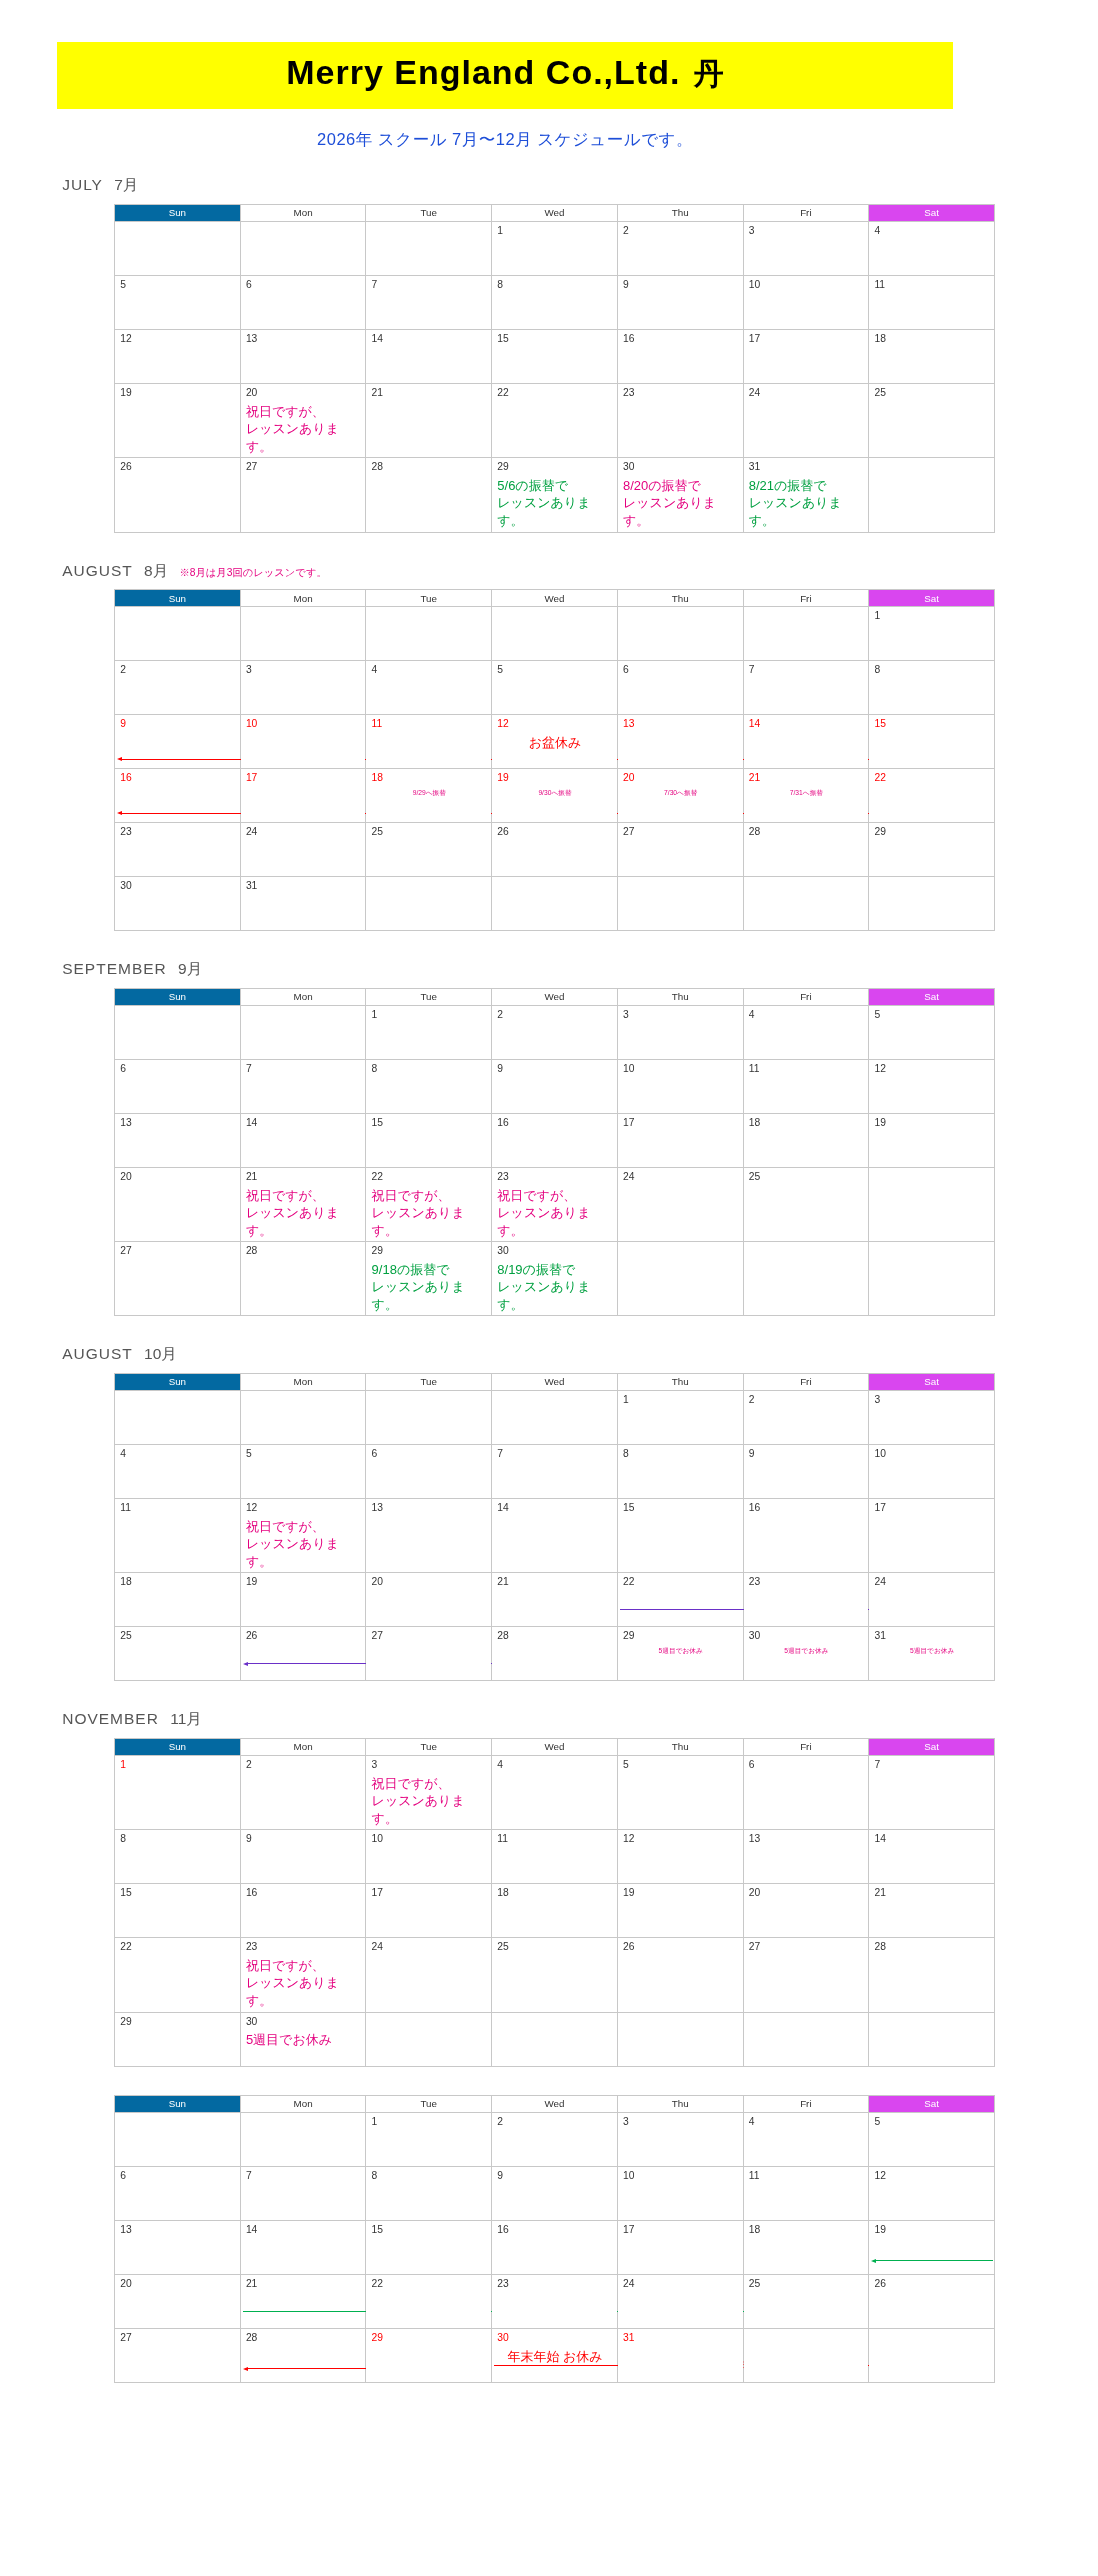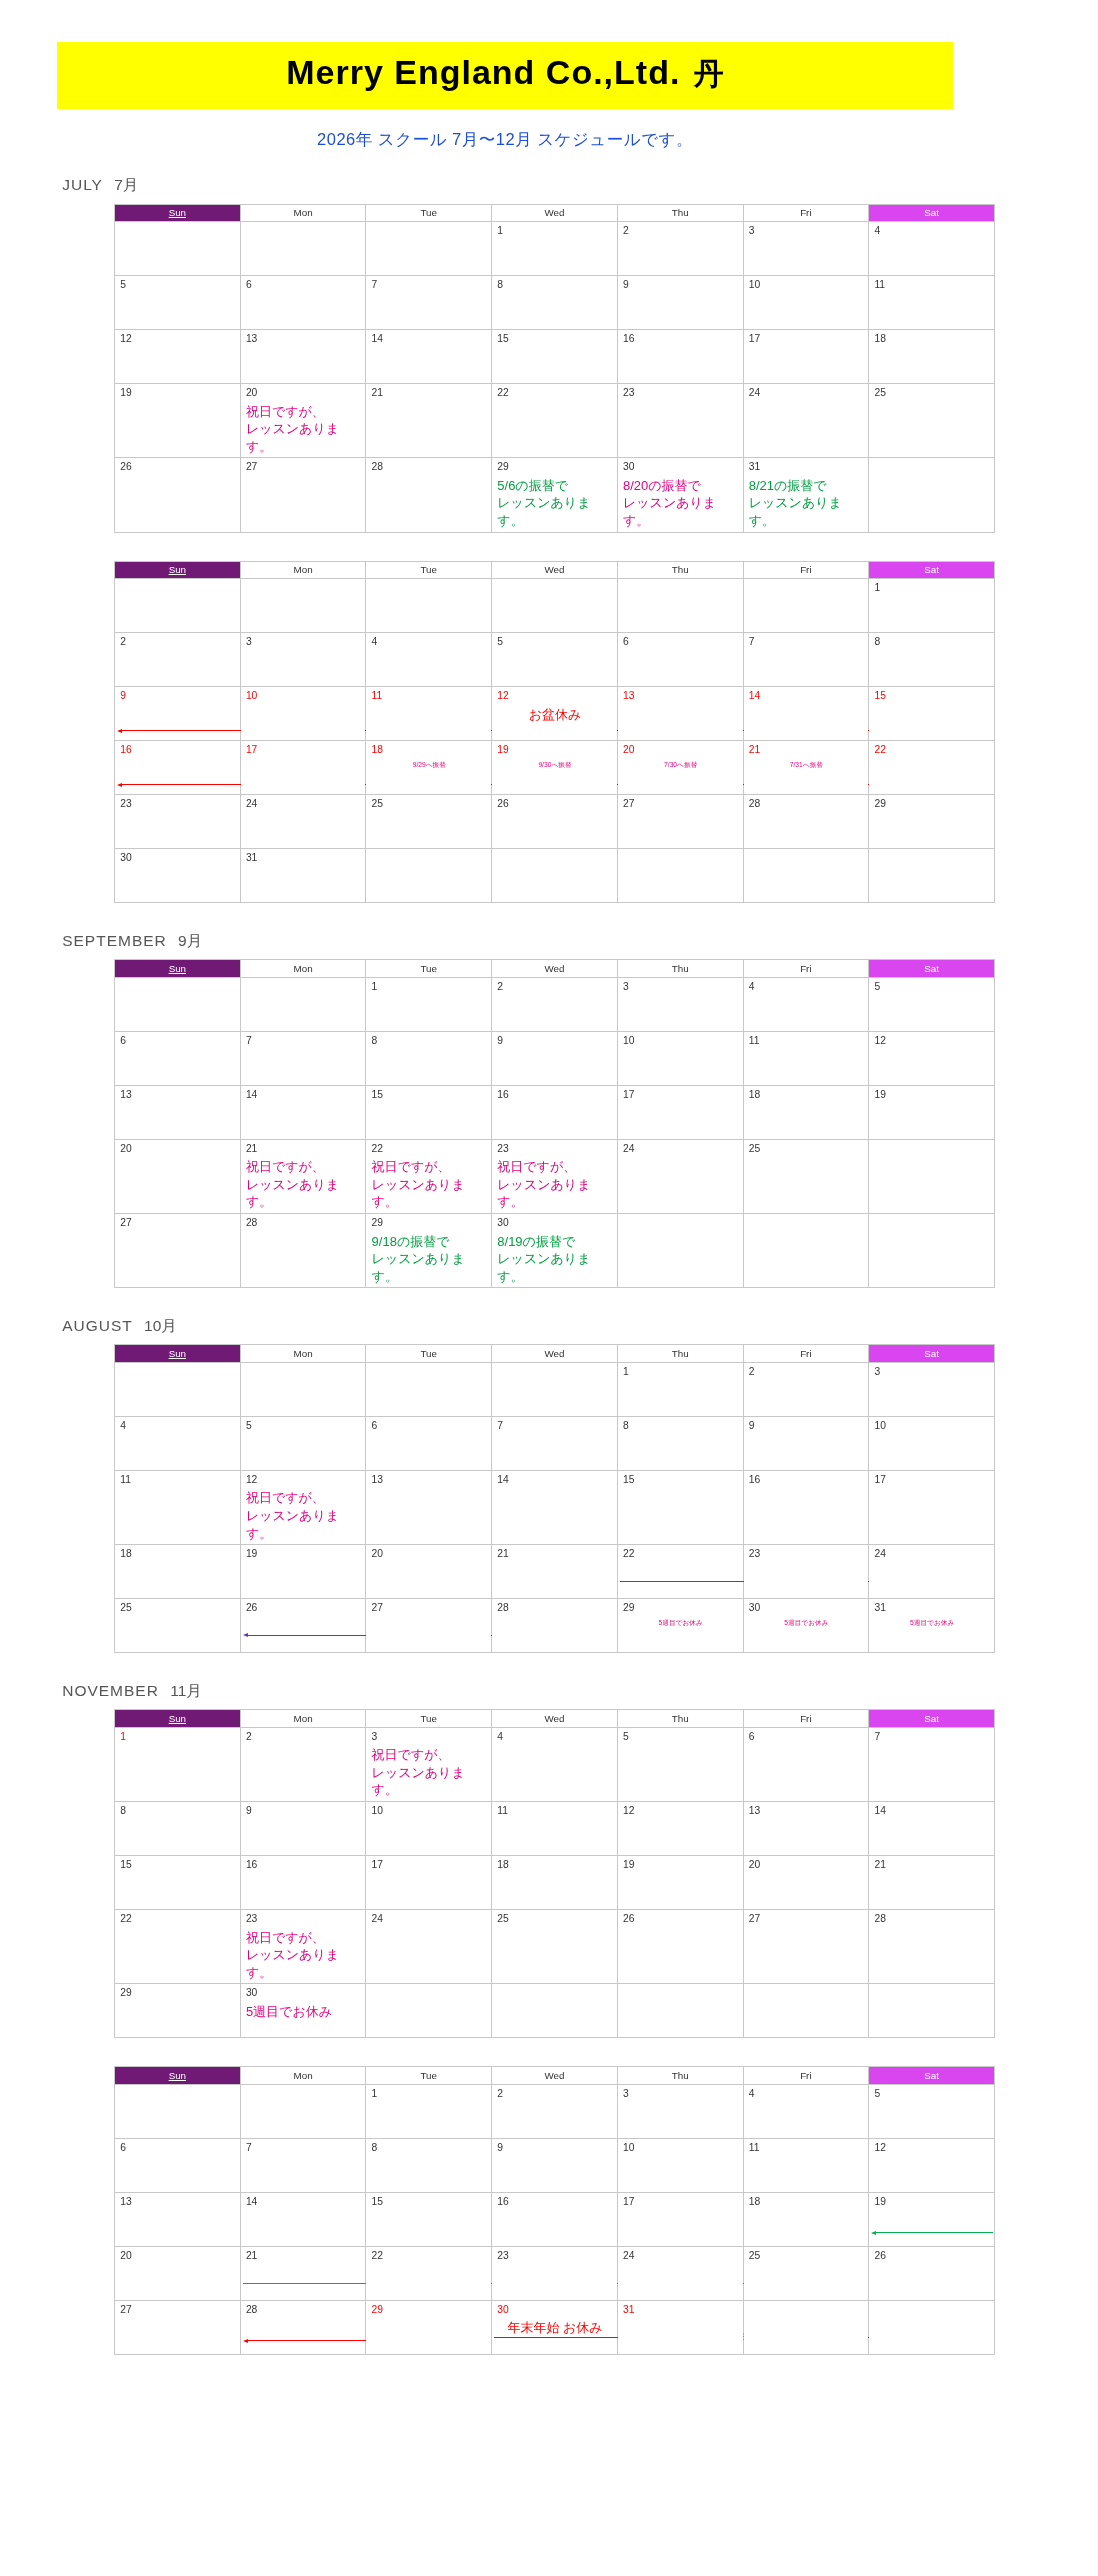--- a/index.html
+++ b/index.html
@@ -68,21 +68,21 @@
   }
   table.cal th {
     font-weight: 400;
     font-size: 9.8px;
     color: #333;
     border: 0.5px solid #c8c8c8;
     height: 17.5px;
     background: #ffffff;
     text-align: center;
   }
-  table.cal th.sun { background: #701a75; color: #ffffff; text-decoration: underline; }
+  table.cal th.sun { background: #0369a1; color: #ffffff; }
   table.cal th.sat { background: #d946ef; color: #ffffff; }
   table.cal td {
     border: 0.5px solid #c8c8c8;
     vertical-align: top;
     height: 54px;
     padding: 3.1px 4.1px 2.1px 5.2px;
     position: relative;
     background: #ffffff;
   }
   td .dn { font-size: 10.3px; color: #333; line-height: 1.1; }
@@ -282,20 +282,21 @@
 レッスンあります。</div>
               </td>
               <td>
                 <div class="dn"></div>
               </td>
             </tr>
           </tbody>
         </table>
       </div>
       <div class="month">
+        <div class="month-head"><span>AUGUST</span><span class="jp">8月</span><span class="note">※8月は月3回のレッスンです。</span></div>
         <table class="cal">
           <thead>
             <tr>
               <th class="sun">Sun</th>
               <th class="">Mon</th>
               <th class="">Tue</th>
               <th class="">Wed</th>
               <th class="">Thu</th>
               <th class="">Fri</th>
               <th class="sat">Sat</th>

